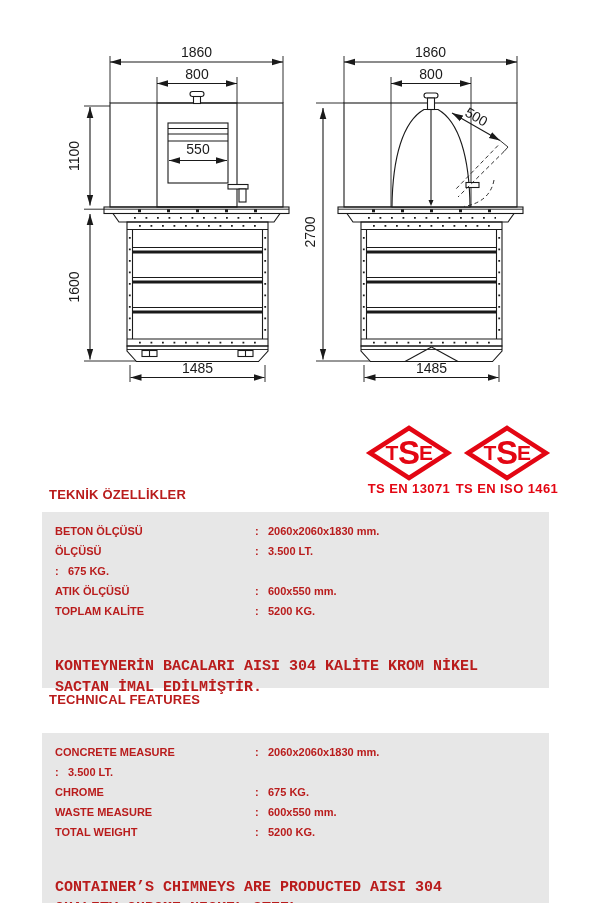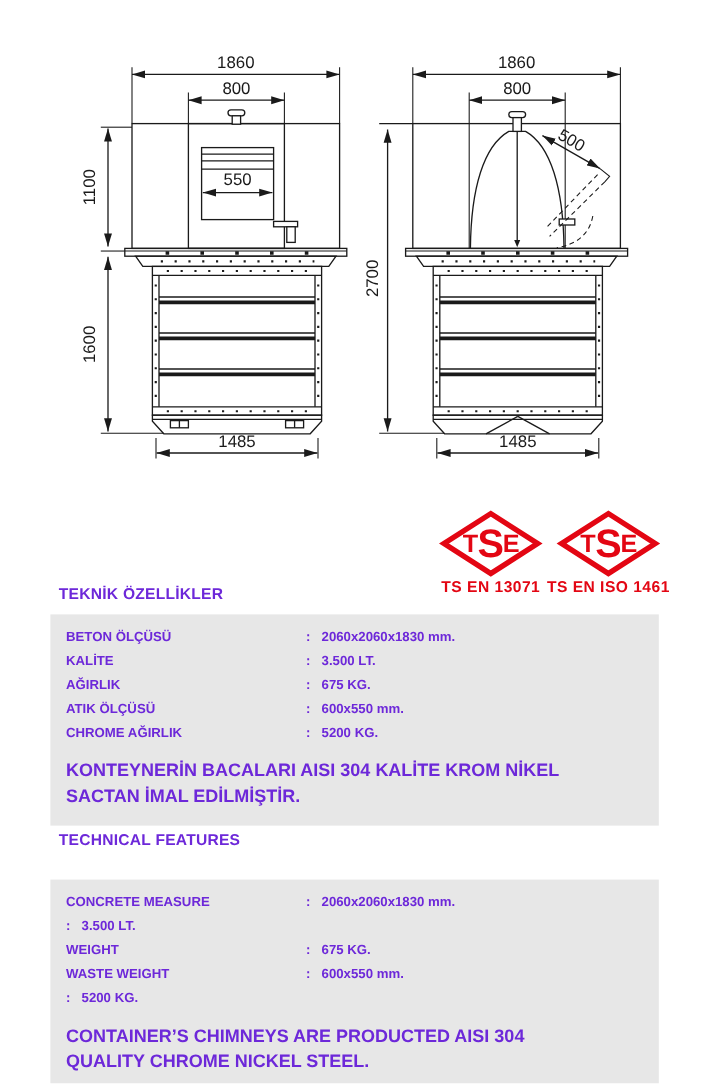--- a/index.html
+++ b/index.html
@@ -1,17 +1,17 @@
 <!DOCTYPE html>
 <html><head>
 <meta charset="utf-8">
 <style>
   html,body{margin:0;padding:0;background:#ffffff;}
   #page{position:relative;width:600px;height:903px;background:#fff;overflow:hidden;
-        font-family:"Liberation Sans",sans-serif;color:#6d28d9;}
+        font-family:"Liberation Sans",sans-serif;color:#b91c1c;}
   .drawing{position:absolute;left:0;top:0;width:600px;height:410px;}
   .ink{stroke:#1a1a1a;fill:none;stroke-width:1.1;}
   .thin{stroke-width:0.9;}
   .thick{stroke-width:3;}
   .dimtxt{fill:#1a1a1a;stroke:none;font-family:"Liberation Sans",sans-serif;
           font-size:14px;text-anchor:middle;}
   .dots{stroke:#1a1a1a;stroke-width:1.8;stroke-dasharray:1.8 9.7;stroke-linecap:butt;}
   .dash{stroke-dasharray:4 3;}
   .whitefill{fill:#ffffff;}
   .logo{position:absolute;width:110px;height:84px;top:416px;}
@@ -23,21 +23,21 @@
                font-weight:bold;font-size:13px;letter-spacing:0.4px;text-anchor:middle;}
   .heading{position:absolute;left:49px;font-size:13px;font-weight:bold;
            letter-spacing:0.2px;white-space:nowrap;}
   #heading-tr{top:487px;} #heading-en{top:692px;}
   .panel{position:absolute;left:42px;width:507px;height:176px;background:#e7e7e7;
          padding:9px 0 0 13px;box-sizing:border-box;}
   #panel-tr{top:512px;} #panel-en{top:733px;}
   .row{display:flex;height:20px;font-weight:bold;font-size:11px;line-height:20px;}
   .lbl{width:200px;flex:none;}
   .sep{width:13px;flex:none;}
-  .note{margin-top:12px;font-weight:bold;font-size:15px;line-height:20.5px;width:440px;}
+  .note{margin-top:36px;font-weight:bold;font-size:15px;line-height:20.5px;width:440px;font-family:Liberation Mono, monospace;}
 </style>
 </head>
 <body>
 
 <div id="page">
 
   <svg class="drawing" viewBox="0 0 600 410" xmlns="http://www.w3.org/2000/svg">
     <defs>
       <marker id="mE" orient="auto" markerUnits="userSpaceOnUse" markerWidth="12" markerHeight="8" refX="11" refY="4">
         <path d="M0,0.7 L11,4 L0,7.3 Z" fill="#1a1a1a"></path>
@@ -251,64 +251,64 @@
 
   <div id="heading-tr" class="heading">TEKNİK ÖZELLİKLER</div>
 
   <div id="panel-tr" class="panel">
     <div class="row">
       <span class="lbl">BETON ÖLÇÜSÜ</span>
       <span class="sep">:</span>
       <span class="val">2060x2060x1830 mm.</span>
     </div>
     <div class="row">
-      <span class="lbl">KALİTE</span>
+      <span class="lbl">ÖLÇÜSÜ</span>
       <span class="sep">:</span>
       <span class="val">3.500 LT.</span>
     </div>
     <div class="row">
-      <span class="lbl">AĞIRLIK</span>
       <span class="sep">:</span>
       <span class="val">675 KG.</span>
     </div>
     <div class="row">
       <span class="lbl">ATIK ÖLÇÜSÜ</span>
       <span class="sep">:</span>
       <span class="val">600x550 mm.</span>
     </div>
     <div class="row">
-      <span class="lbl">CHROME AĞIRLIK</span>
+      <span class="lbl">TOPLAM KALİTE</span>
       <span class="sep">:</span>
       <span class="val">5200 KG.</span>
     </div>
     <div class="note">KONTEYNERİN BACALARI AISI 304 KALİTE KROM NİKEL SACTAN İMAL EDİLMİŞTİR.</div>
   </div>
 
   <div id="heading-en" class="heading">TECHNICAL FEATURES</div>
 
   <div id="panel-en" class="panel">
     <div class="row">
       <span class="lbl">CONCRETE MEASURE</span>
       <span class="sep">:</span>
       <span class="val">2060x2060x1830 mm.</span>
     </div>
     <div class="row">
       <span class="sep">:</span>
       <span class="val">3.500 LT.</span>
     </div>
     <div class="row">
-      <span class="lbl">WEIGHT</span>
+      <span class="lbl">CHROME</span>
       <span class="sep">:</span>
       <span class="val">675 KG.</span>
     </div>
     <div class="row">
-      <span class="lbl">WASTE WEIGHT</span>
+      <span class="lbl">WASTE MEASURE</span>
       <span class="sep">:</span>
       <span class="val">600x550 mm.</span>
     </div>
     <div class="row">
+      <span class="lbl">TOTAL WEIGHT</span>
       <span class="sep">:</span>
       <span class="val">5200 KG.</span>
     </div>
     <div class="note">CONTAINER’S CHIMNEYS ARE PRODUCTED AISI 304 QUALITY CHROME NICKEL STEEL.</div>
   </div>
 
 </div>
 
 </body></html>

